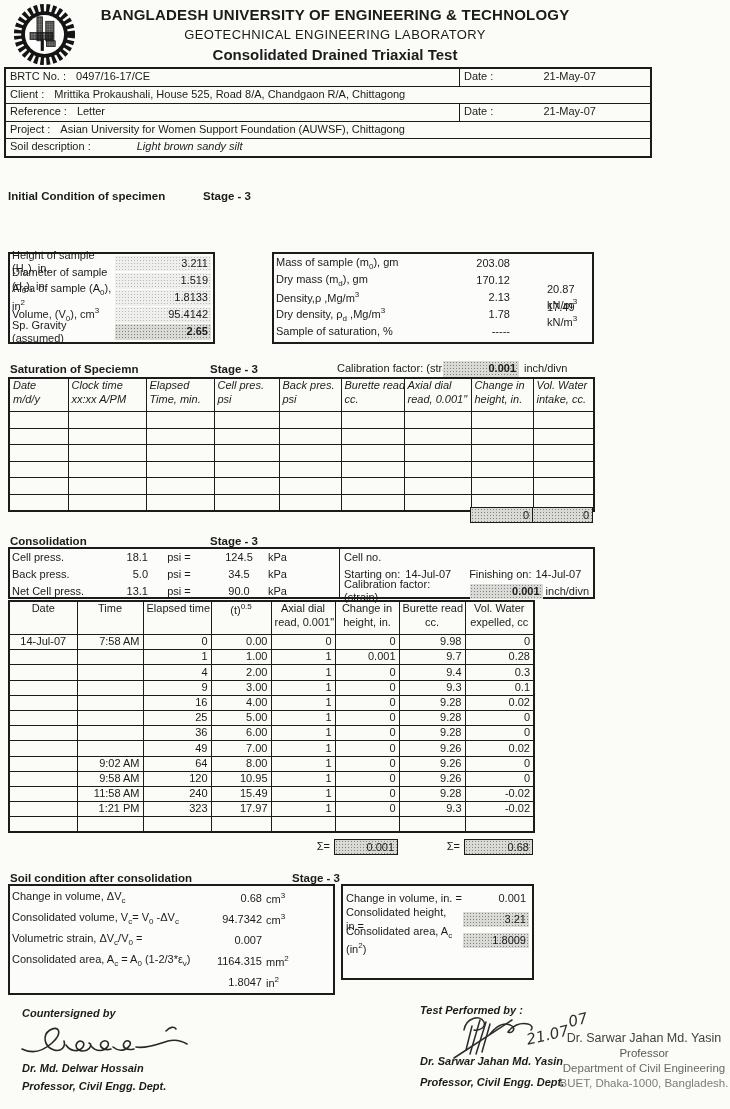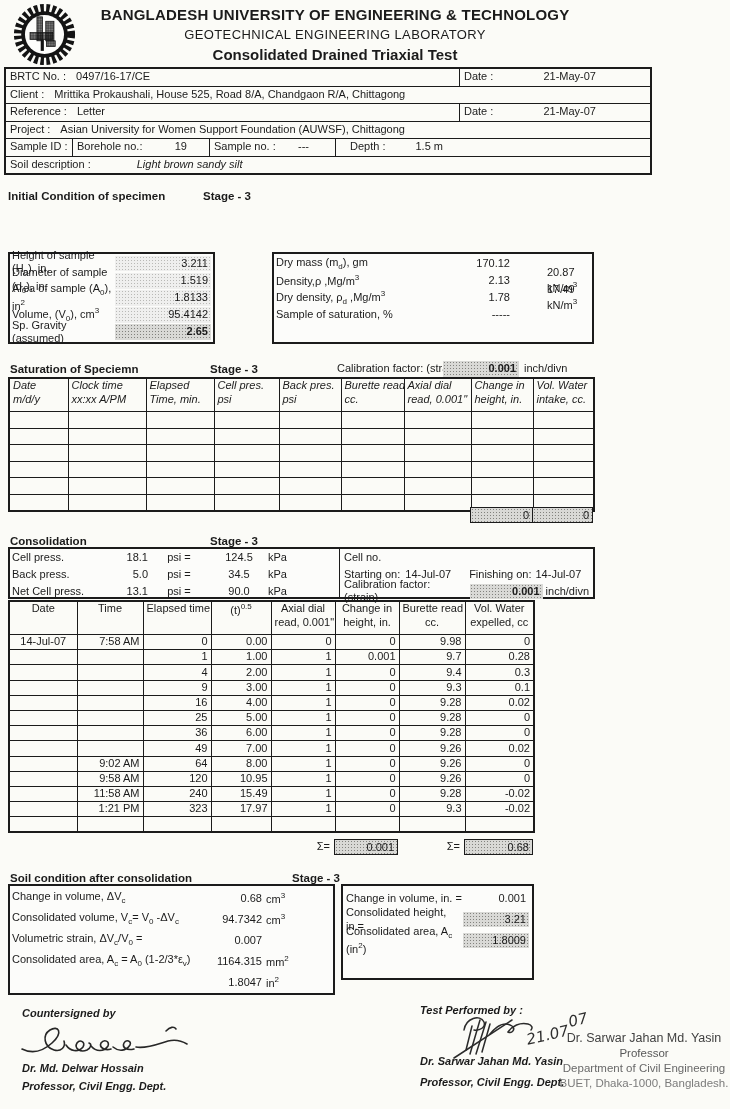--- a/index.html
+++ b/index.html
@@ -150,37 +150,20 @@
         <span style="margin:0 auto">21-May-07</span>
       </div>
     </div>
     <div class="row">
       <div class="cell" style="flex:1">
         <span class="lblgap">Project :</span>
         <span>Asian University for Women Support Foundation (AUWSF), Chittagong</span>
       </div>
     </div>
     <div class="row">
-      <div class="cell" style="flex:0 0 66px">
-        <span>Sample ID :</span>
-      </div>
-      <div class="cell vline" style="flex:0 0 137px;justify-content:space-between">
-        <span>Borehole no.:</span>
-        <span style="margin-right:18px">19</span>
-      </div>
-      <div class="cell vline" style="flex:0 0 126px;justify-content:space-between">
-        <span>Sample no. :</span>
-        <span style="margin-right:22px">---</span>
-      </div>
-      <div class="cell vline" style="flex:1">
-        <span style="margin-left:10px">Depth :</span>
-        <span style="margin-left:30px">1.5 m</span>
-      </div>
-    </div>
-    <div class="row">
       <div class="cell" style="flex:1">
         <span>Soil description :</span>
         <span class="i" style="margin-left:46px">Light brown sandy silt</span>
       </div>
     </div>
   </div>
 
   <div class="abs sec-title" style="left:8px;top:189px">Initial Condition of specimen</div>
   <div class="abs sec-title" style="left:203px;top:189px">Stage - 3</div>
   <div class="abs box init-left" id="init-left">
@@ -199,20 +182,24 @@
       <div class="frow">
         <span class="lbl">Volume, (V<sub>0</sub>), cm<sup>3</sup></span>
         <span class="val shL">95.4142</span>
       </div>
       <div class="frow">
         <span class="lbl">Sp. Gravity (assumed)</span>
         <span class="val shD b">2.65</span>
       </div>
     </div>
   <div class="abs box init-right" id="init-right">
+      <div class="frow">
+        <span class="lbl">Mass of sample (m<sub>0</sub>), gm</span>
+        <span class="val">203.08</span>
+      </div>
       <div class="frow">
         <span class="lbl">Dry mass (m<sub>d</sub>), gm</span>
         <span class="val">170.12</span>
       </div>
       <div class="frow">
         <span class="lbl">Density,ρ ,Mg/m<sup>3</sup></span>
         <span class="val">2.13</span>
         <span class="extra">20.87 kN/m<sup>3</sup></span>
       </div>
       <div class="frow">

